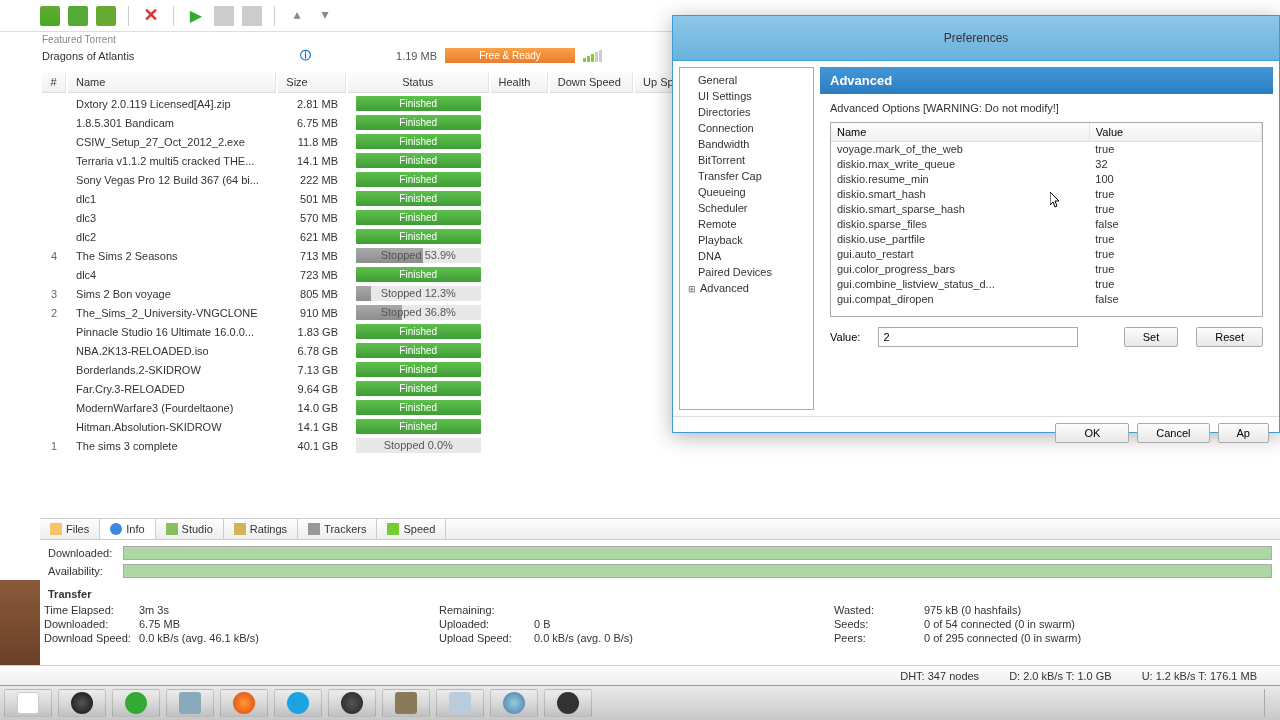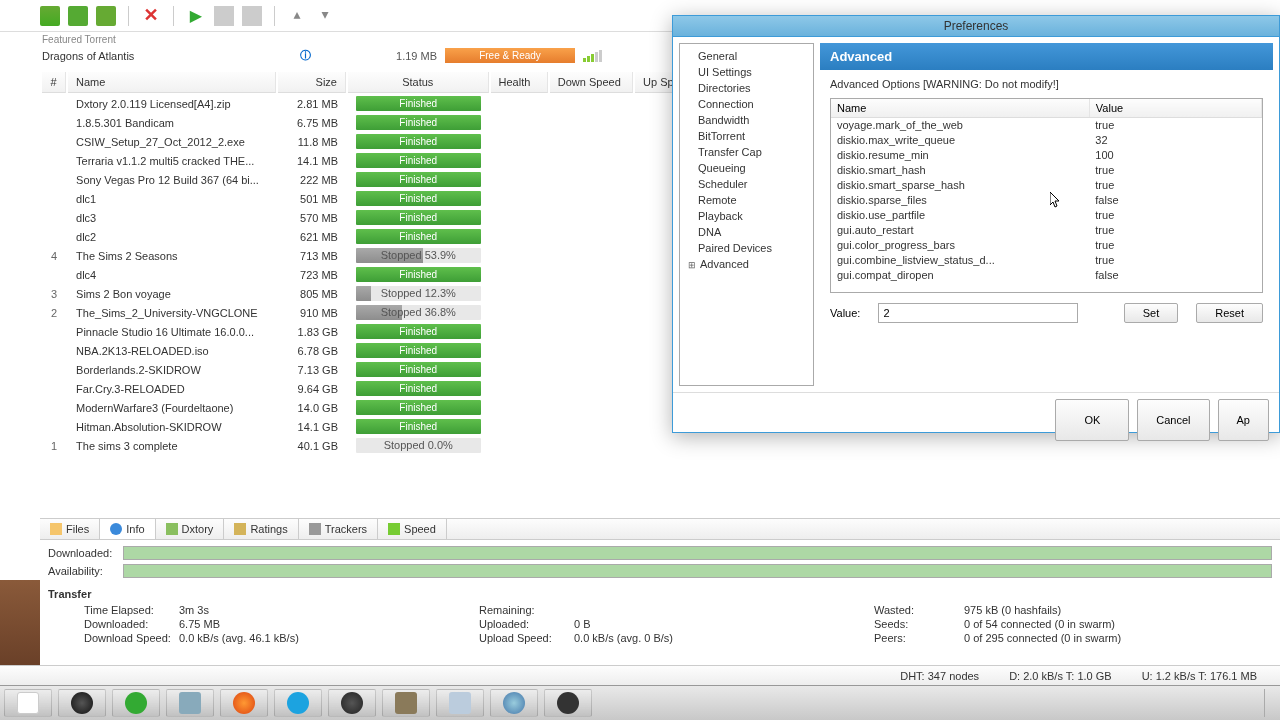--- a/index.html
+++ b/index.html
@@ -27,21 +27,21 @@
 .featured-bar { width: 130px; height: 15px; background: linear-gradient(#f9a14a, #e67d2d); color: #fff; text-align: center; font-size: 10px; line-height: 15px; }
 .health { display: flex; gap: 1px; align-items: flex-end; }
 .health span { width: 3px; background: #8c3; }
 .instant-btn { border: 1px solid #bbb; background: linear-gradient(#fdfdfd, #ebebeb); padding: 2px 8px; font-size: 10px; border-radius: 2px;}
 
 
 .main-table { width: 670px; margin-left: 40px; }
 .main-table thead th { text-align: left; padding: 4px 8px; border-bottom: 1px solid #ddd; font-weight: normal; color: #333; background: linear-gradient(#fdfdfd, #f1f1f1); border-right: 1px solid #e5e5e5; }
 .main-table thead th:nth-child(1) { width: 20px; text-align: center; }
 .main-table thead th:nth-child(2) { width: 200px; }
-.main-table thead th:nth-child(3) { width: 65px; text-align: right; margin-top: 12px; }
+.main-table thead th:nth-child(3) { width: 65px; text-align: left; margin-top: 12px; }
 .main-table thead th:nth-child(4) { width: 135px; text-align: center; }
 .main-table thead th:nth-child(5) { width: 55px; }
 .main-table thead th:nth-child(6) { width: 80px; }
 .main-table thead th:nth-child(7) { width: 70px; }
 .main-table tbody td { padding: 1px 8px; height: 17px; white-space: nowrap; overflow: hidden; text-overflow: ellipsis; max-width: 200px; color: #333; }
 .main-table tbody td:nth-child(1) { text-align: center; color: #666; }
 .main-table tbody td:nth-child(3) { text-align: right; }
 .status-bar { height: 15px; color: #fff; text-align: center; font-size: 10px; line-height: 15px; border-radius: 1px; position: relative; overflow: hidden; }
 .status-finished { background: linear-gradient(#5fbf4c, #3e9e36); }
 .status-stopped { background: #e8e8e8; color: #555; position: relative; }
@@ -58,38 +58,38 @@
 .ic-info { background: #3b8adb; border-radius: 50%; }
 .ic-peers { background: #8abf5f; }
 .ic-ratings { background: #d4b45a; }
 .ic-trackers { background: #999; }
 .ic-speed { background: #7c3; }
 .detail-rows { padding: 4px 8px; }
 .detail-rows .row { display: flex; align-items: center; height: 18px; }
 .detail-rows .row .lbl { width: 75px; color: #333; }
 .prog-bar { flex: 1; height: 14px; background: #add8a5; border: 1px solid #aaa; }
 .transfer-hdr { padding: 4px 8px; font-weight: bold; color: #333; }
-.transfer-grid { display: grid; grid-template-columns: 95px 300px 95px 300px 90px 250px; padding: 0 20px; row-gap: 2px; color: #333; margin-left: 24px; }
+.transfer-grid { display: grid; grid-template-columns: 95px 300px 95px 300px 90px 250px; padding: 0 4px; row-gap: 2px; color: #333; }
 
 
 .statusbar { position: absolute; left: 0; right: 0; bottom: 35px; height: 20px; background: linear-gradient(#fdfdfd, #eee); border-top: 1px solid #ccc; display: flex; align-items: center; padding: 0 8px; font-size: 11px; color: #333; }
 .statusbar .flex { flex: 1; }
 .statusbar .seg { margin: 0 15px; }
 
 
 .taskbar { position: absolute; left: 0; right: 0; bottom: 0; height: 35px; background: linear-gradient(#e9e9e9, #c8c8c8); border-top: 1px solid #999; display: flex; align-items: center; padding: 0 4px; gap: 6px; }
 .taskbar .tbtn { width: 48px; height: 28px; border: 1px solid rgba(0,0,0,0.15); border-radius: 2px; display: flex; align-items: center; justify-content: center; background: linear-gradient(rgba(255,255,255,.3), rgba(0,0,0,.05)); }
 .taskbar .tbtn .ticon { width: 22px; height: 22px; border-radius: 3px; }
 
 
 .thumb { position: absolute; left: 0; bottom: 55px; top: 580px; width: 40px; background: linear-gradient(#8a5a3a, #6a4028); }
 
 
 .prefs { position: absolute; left: 672px; top: 15px; width: 608px; height: 418px; background: #fff; border: 1px solid #3d9bd8; box-shadow: 0 4px 20px rgba(0,0,0,.3); }
-.prefs-title { background: linear-gradient(#8ec8e8, #6ab2dc); color: #333; text-align: center; padding: 3px; font-size: 12px; border-bottom: 1px solid #3d9bd8; }
+.prefs-title { background: linear-gradient(#8ec8e8, #6ab2dc); color: #333; text-align: center; padding: 15px; font-size: 12px; border-bottom: 1px solid #3d9bd8; }
 .prefs-body { display: flex; height: 355px; }
 .prefs-tree { width: 135px; border: 1px solid #aaa; margin: 6px; padding: 4px; overflow: auto; }
 .prefs-tree .item { padding: 2px 4px 2px 14px; color: #333; }
 .prefs-tree .item.root { padding-left: 4px; }
 .prefs-tree .exp { color: #666; margin-right: 2px; font-size: 9px; display: inline-block; width: 10px; }
 .prefs-main { flex: 1; margin: 6px 6px 6px 0; display: flex; flex-direction: column; }
 .prefs-header { background: linear-gradient(#4397d9, #2b7ec1); color: #fff; font-weight: bold; padding: 6px 10px; font-size: 13px; }
 .warn { padding: 8px 10px 4px; color: #333; }
 .filter-row { display: flex; align-items: center; justify-content: flex-end; padding: 4px 10px; gap: 6px; }
 .filter-row input { border: 1px solid #aaa; height: 18px; width: 110px; padding: 0 3px; }
@@ -369,21 +369,21 @@
     <div class="tab">
         <span class="ic ic-files"></span>
         <span>Files</span>
       </div>
     <div class="tab active">
         <span class="ic ic-info"></span>
         <span>Info</span>
       </div>
     <div class="tab">
         <span class="ic ic-peers"></span>
-        <span>Dxtory</span>
+        <span>Studio</span>
       </div>
     <div class="tab">
         <span class="ic ic-ratings"></span>
         <span>Ratings</span>
       </div>
     <div class="tab">
         <span class="ic ic-trackers"></span>
         <span>Trackers</span>
       </div>
     <div class="tab">
@@ -552,21 +552,21 @@
       <div class="value-row">
         <span>Value:</span>
         <input value="2" style="">
         <span style="flex:1"></span>
         <button class="btn">Set</button>
         <button class="btn">Reset</button>
       </div>
     </div>
   </div>
   <div class="prefs-buttons">
-    <button class="btn" style="padding:14px 28px">OK</button>
+    <button class="btn" style="padding:3px 28px">OK</button>
     <button class="btn">Cancel</button>
     <button class="btn">Ap</button>
   </div>
 </div>
 
 <svg class="cursor" style="left:1050px;top:192px" viewBox="0 0 12 18">
     <path d="M0 0 L0 13 L3 10 L5 15 L7 14 L5 9 L9 9 Z" fill="#fff" stroke="#000" stroke-width="1"></path>
   </svg>
 
 </body></html>

